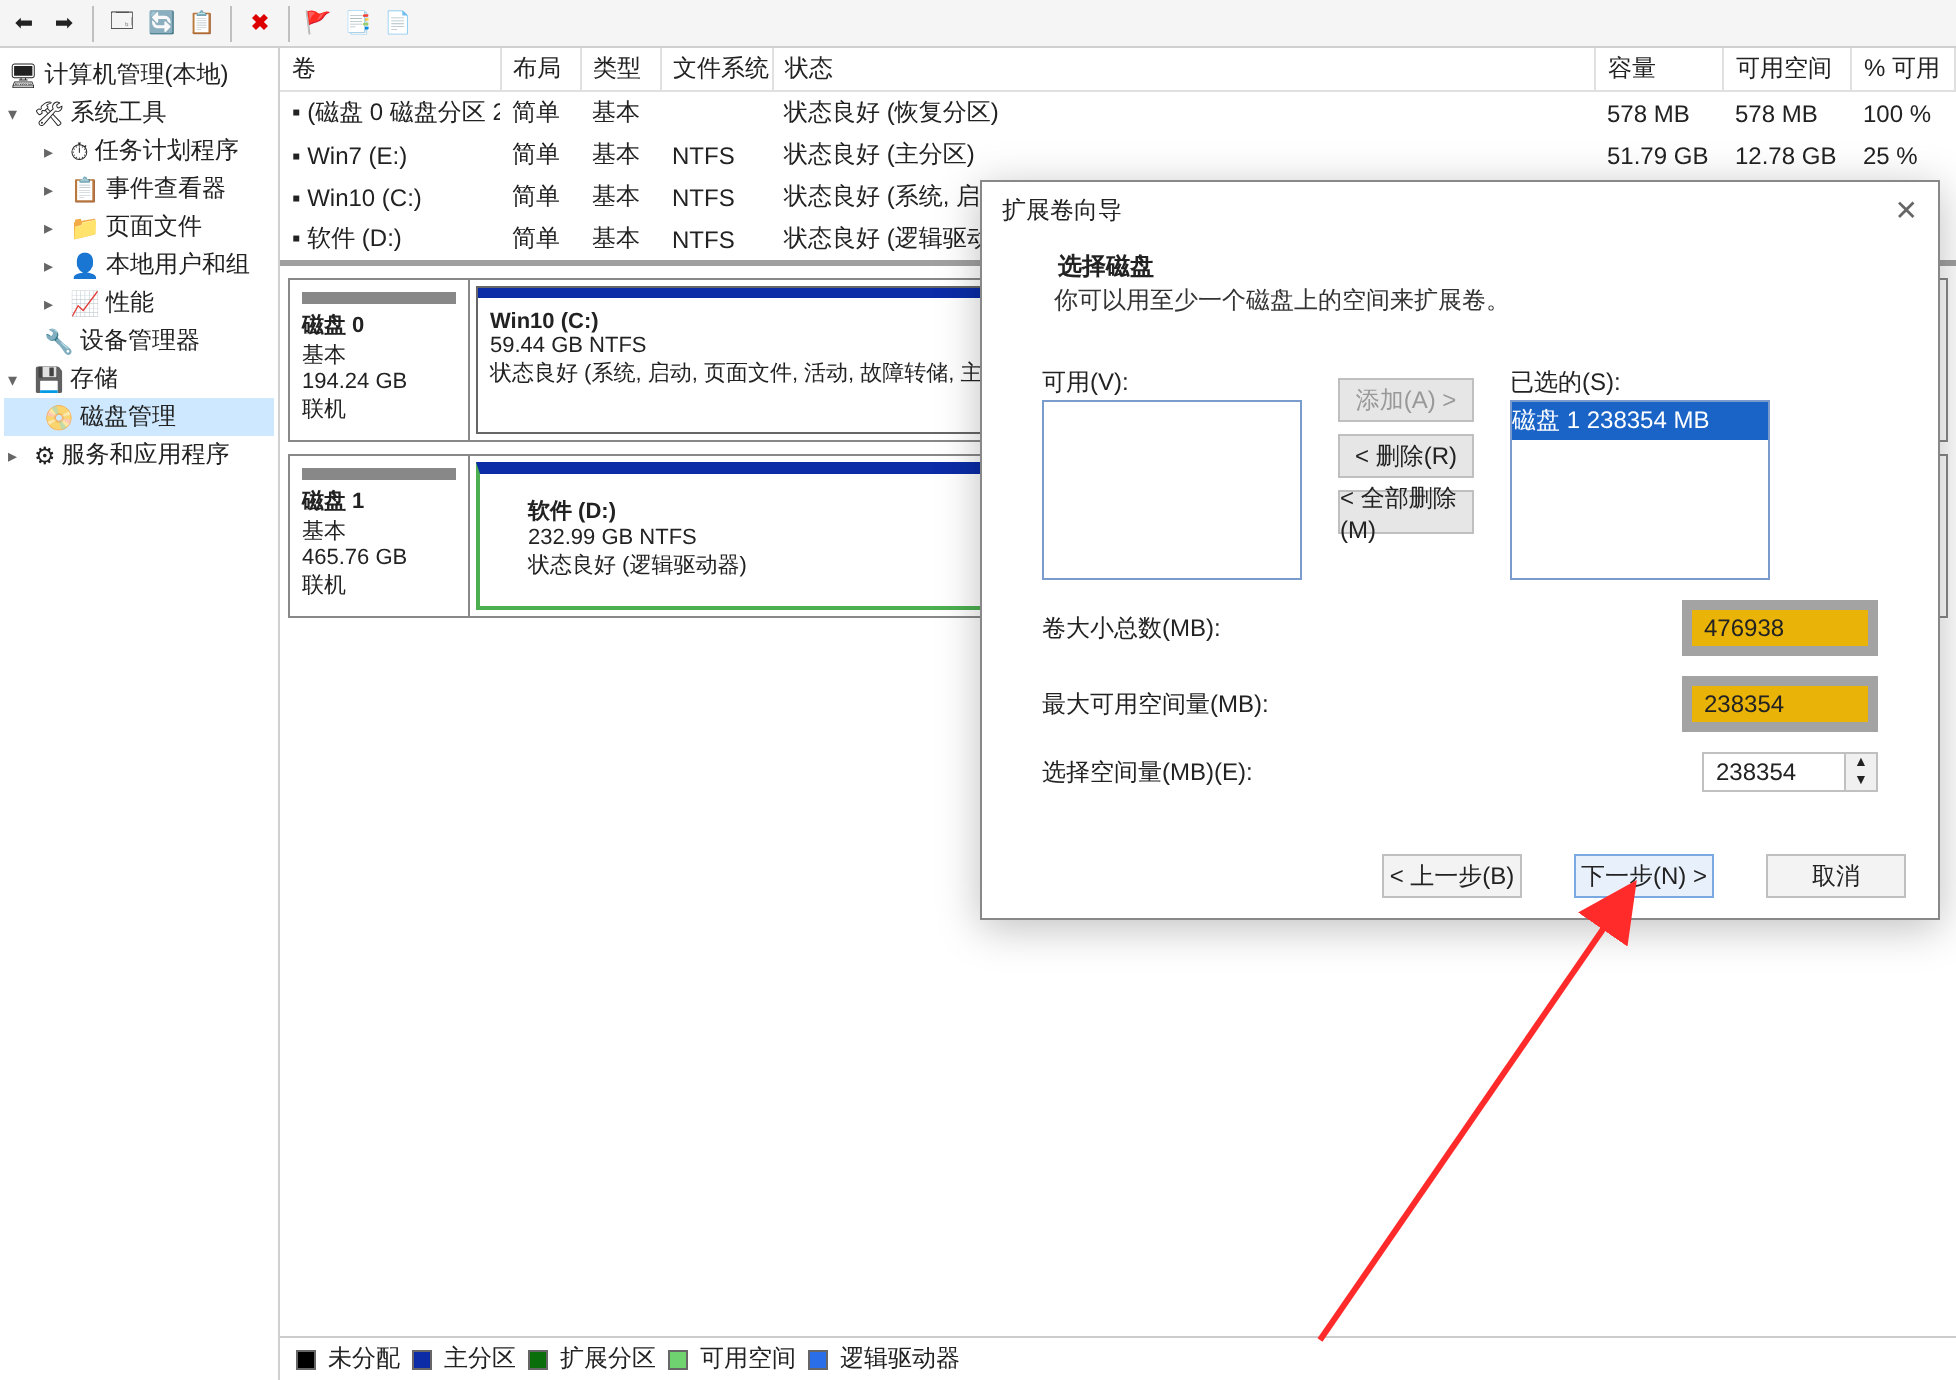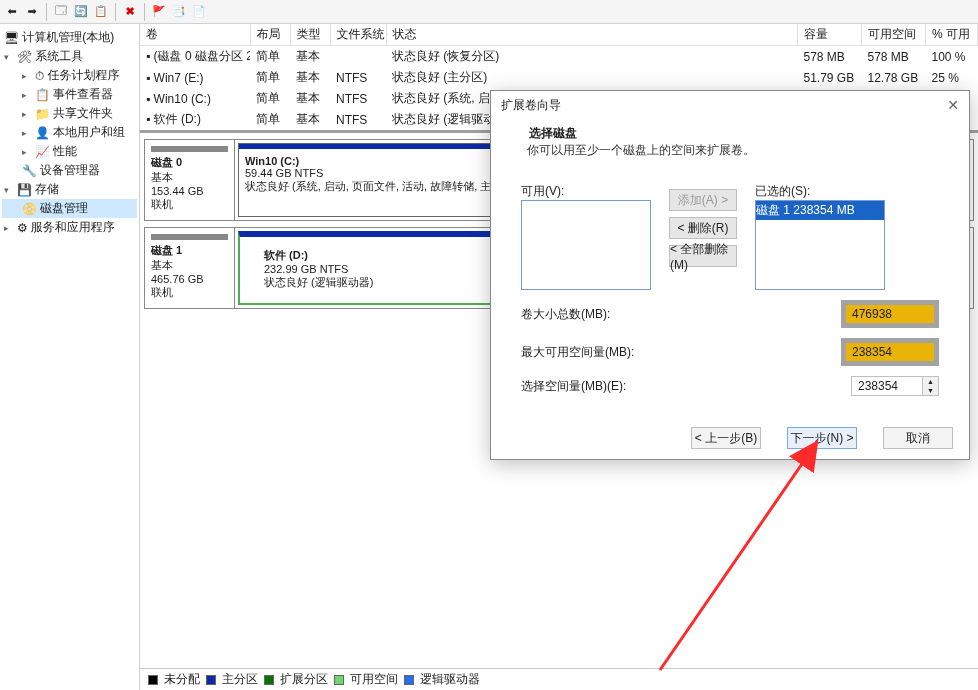--- a/index.html
+++ b/index.html
@@ -73,21 +73,21 @@
   <span class="tb-icon">📄</span>
 </div>
 
 <div class="main-area">
 
   <div class="sidebar">
     <div class="tree-item">🖥 <span>计算机管理(本地)</span></div>
     <div class="tree-item"><span class="tree-exp">▾</span>🛠 <span>系统工具</span></div>
     <div class="tree-item" style="padding-left:20px"><span class="tree-exp">▸</span>⏱ <span>任务计划程序</span></div>
     <div class="tree-item" style="padding-left:20px"><span class="tree-exp">▸</span>📋 <span>事件查看器</span></div>
-    <div class="tree-item" style="padding-left:20px"><span class="tree-exp">▸</span>📁 <span>共享文件夹</span></div>
+    <div class="tree-item" style="padding-left:20px"><span class="tree-exp">▸</span>📁 <span>页面文件</span></div>
     <div class="tree-item" style="padding-left:20px"><span class="tree-exp">▸</span>👤 <span>本地用户和组</span></div>
     <div class="tree-item" style="padding-left:20px"><span class="tree-exp">▸</span>📈 <span>性能</span></div>
     <div class="tree-item" style="padding-left:20px">🔧 <span>设备管理器</span></div>
     <div class="tree-item"><span class="tree-exp">▾</span>💾 <span>存储</span></div>
     <div class="tree-item sel" style="padding-left:20px">📀 <span>磁盘管理</span></div>
     <div class="tree-item"><span class="tree-exp">▸</span>⚙ <span>服务和应用程序</span></div>
   </div>
 
   <div class="content">
 
@@ -159,21 +159,21 @@
           </tbody>
       </table>
     </div>
 
     <div class="disk-graph">
       <div class="disk-row">
         <div class="disk-label">
           <div style="height:6px;background:#888;margin-bottom:3px"></div>
           <span class="dname">磁盘 0</span>
           <span>基本</span>
-          <span>153.44 GB</span>
+          <span>194.24 GB</span>
           <span>联机</span>
         </div>
         <div class="disk-parts">
           <div class="part" style="flex:1">
             <div class="bar bar-blue"></div>
             <span class="pn">Win10  (C:)</span>
             <span>59.44 GB NTFS</span>
             <span>状态良好 (系统, 启动, 页面文件, 活动, 故障转储, 主分区)</span>
           </div>
         </div>

